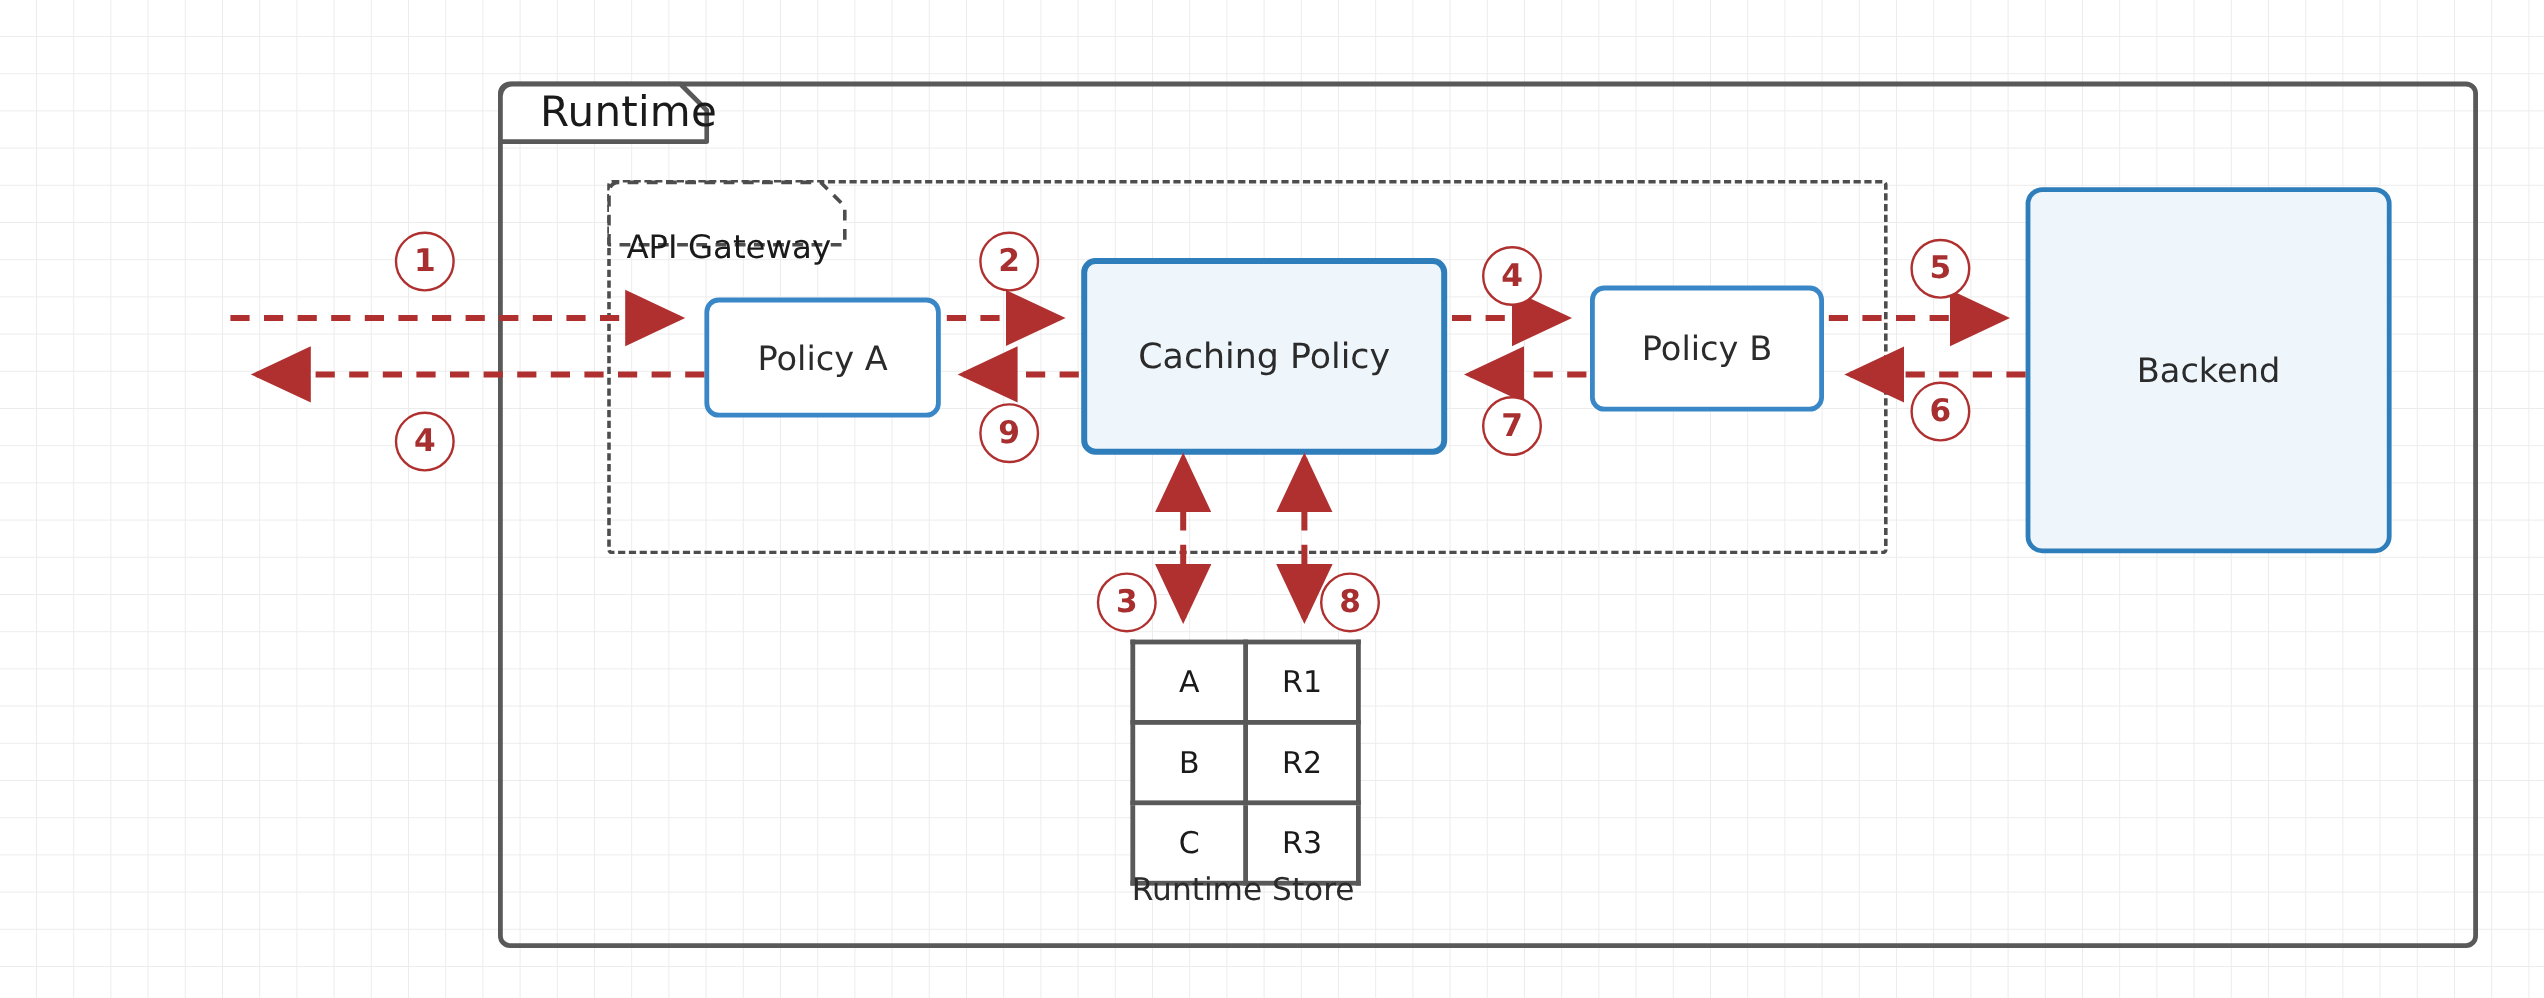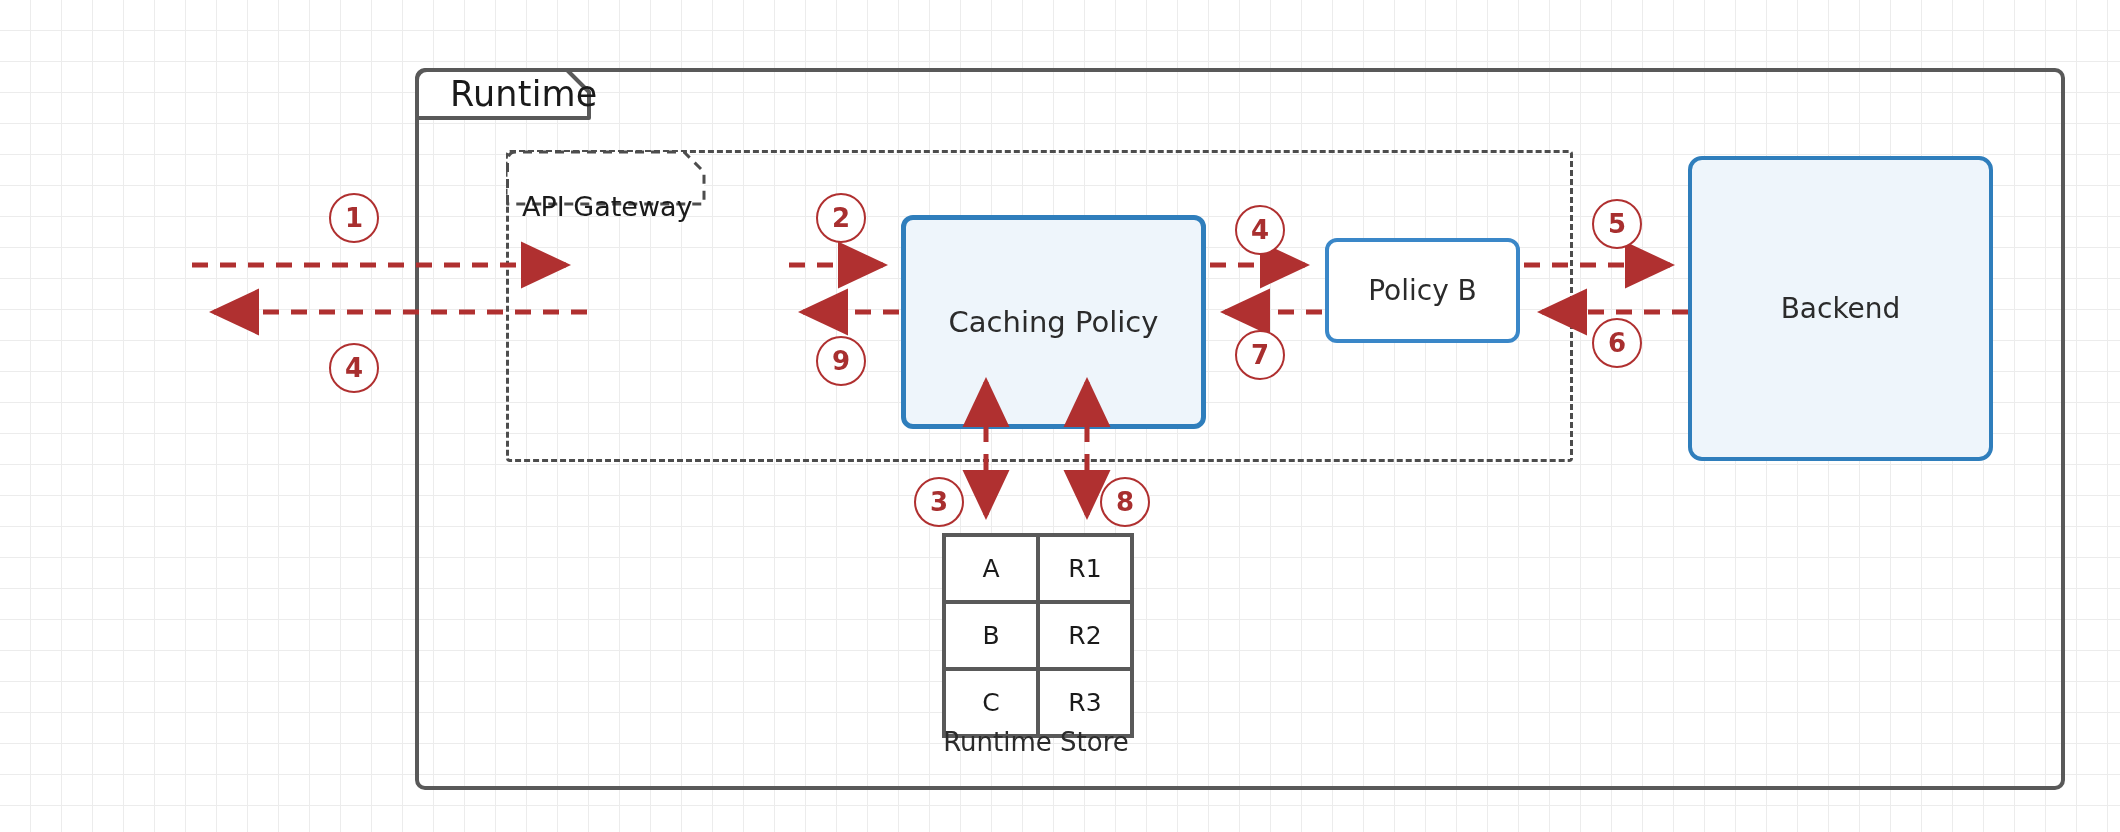--- a/index.html
+++ b/index.html
@@ -107,21 +107,21 @@
   }
   .node-backend {
     background: #eef5fb;
     border: 4px solid #2f7ebc;
     border-radius: 14px;
     font-size: 28px;
     text-align: right;
   }
 
   #policy-a { left: 587px; top: 248px; width: 197px; height: 100px; }
-  #caching-policy { left: 901px; top: 215px; width: 305px; height: 214px; }
+  #caching-policy { left: 901px; top: 215px; width: 305px; height: 164px; }
   #policy-b { left: 1325px; top: 238px; width: 195px; height: 105px; }
   #backend   { left: 1688px; top: 156px; width: 305px; height: 305px; }
 
   
   .globe {
     position: absolute;
     left: 62px;
     top: 238px;
     width: 132px;
     height: 132px;
@@ -197,20 +197,23 @@
 
   <div class="apigw-box"></div>
   <div class="apigw-tab">
     <svg width="200" height="56" viewBox="0 0 200 56">
       <path d="M 1.5 54 L 1.5 10 A 8 8 0 0 1 9.5 2 L 178 2 L 198 22 L 198 54 Z" fill="#ffffff" stroke="#4d4d4d" stroke-width="3" stroke-dasharray="9 7" stroke-linejoin="round"></path>
     </svg>
   </div>
   <div class="apigw-tab-label">API Gateway</div>
 
 
+  <div class="node node-policy" id="policy-a">
+    <span>Policy A</span>
+  </div>
 
   <div class="node node-caching" id="caching-policy">
     <span>Caching Policy</span>
   </div>
 
   <div class="node node-policy" id="policy-b">
     <span>Policy B</span>
   </div>
 
   <div class="node node-backend" id="backend">

